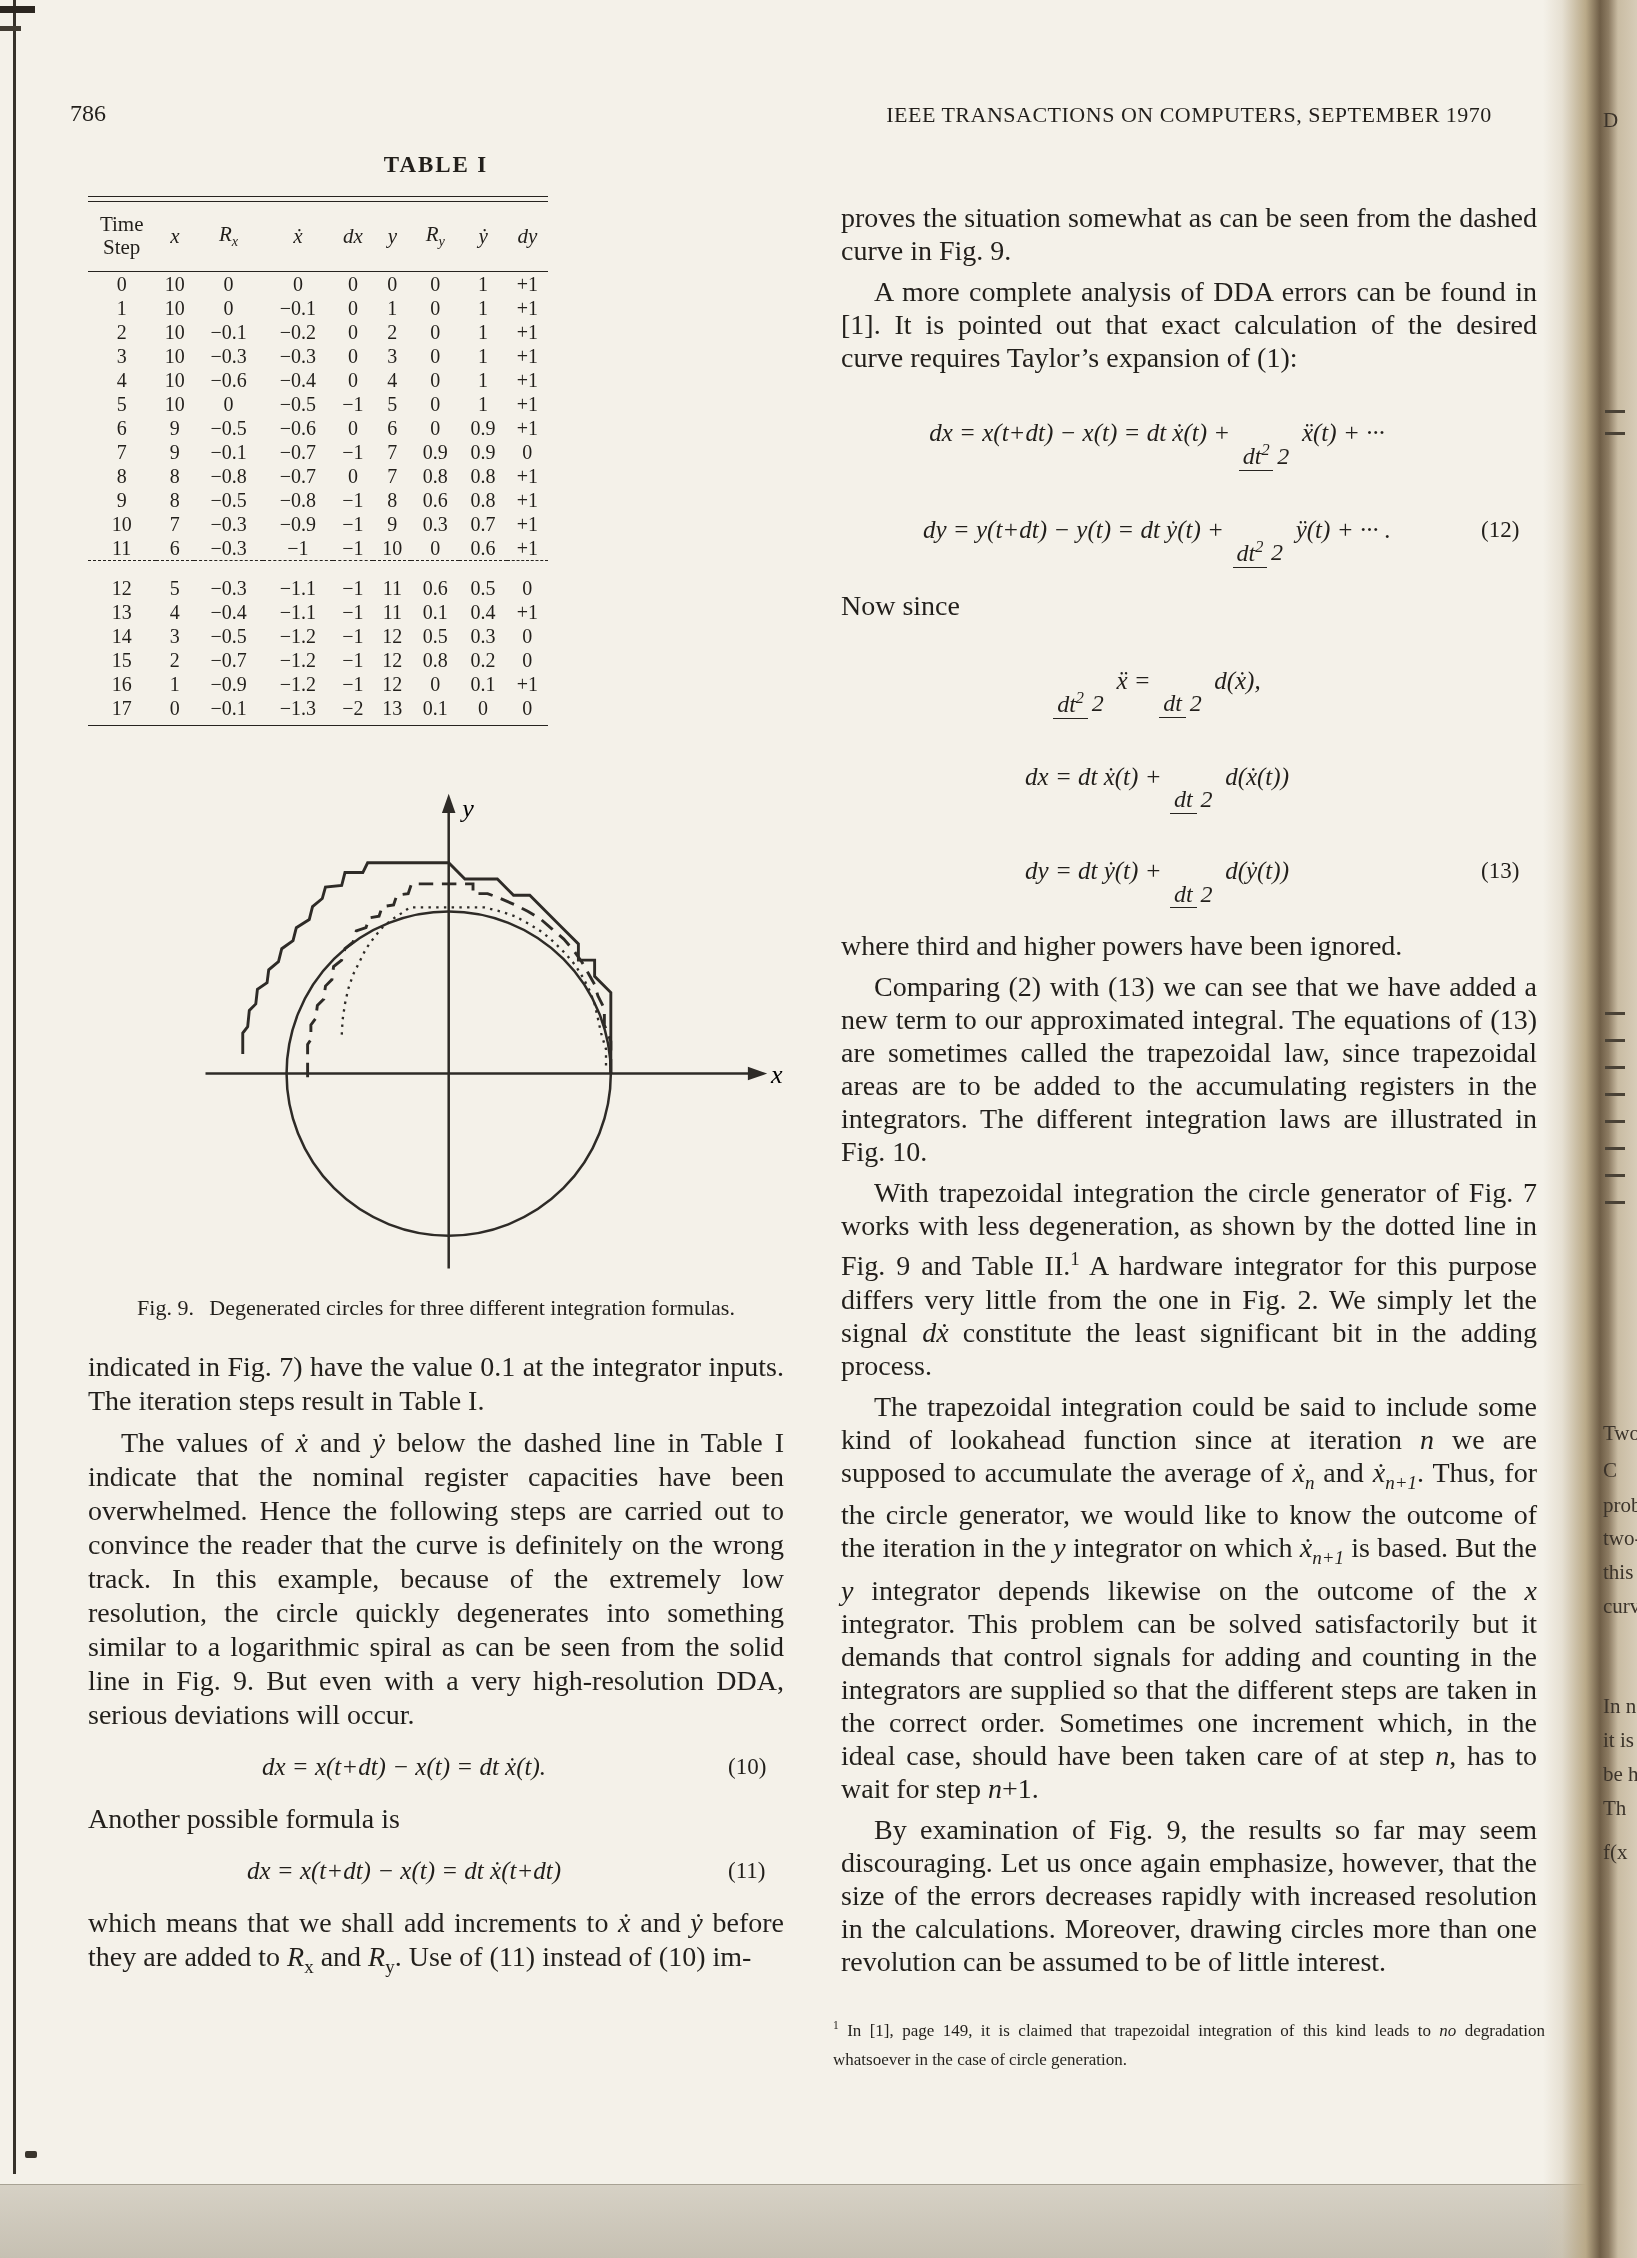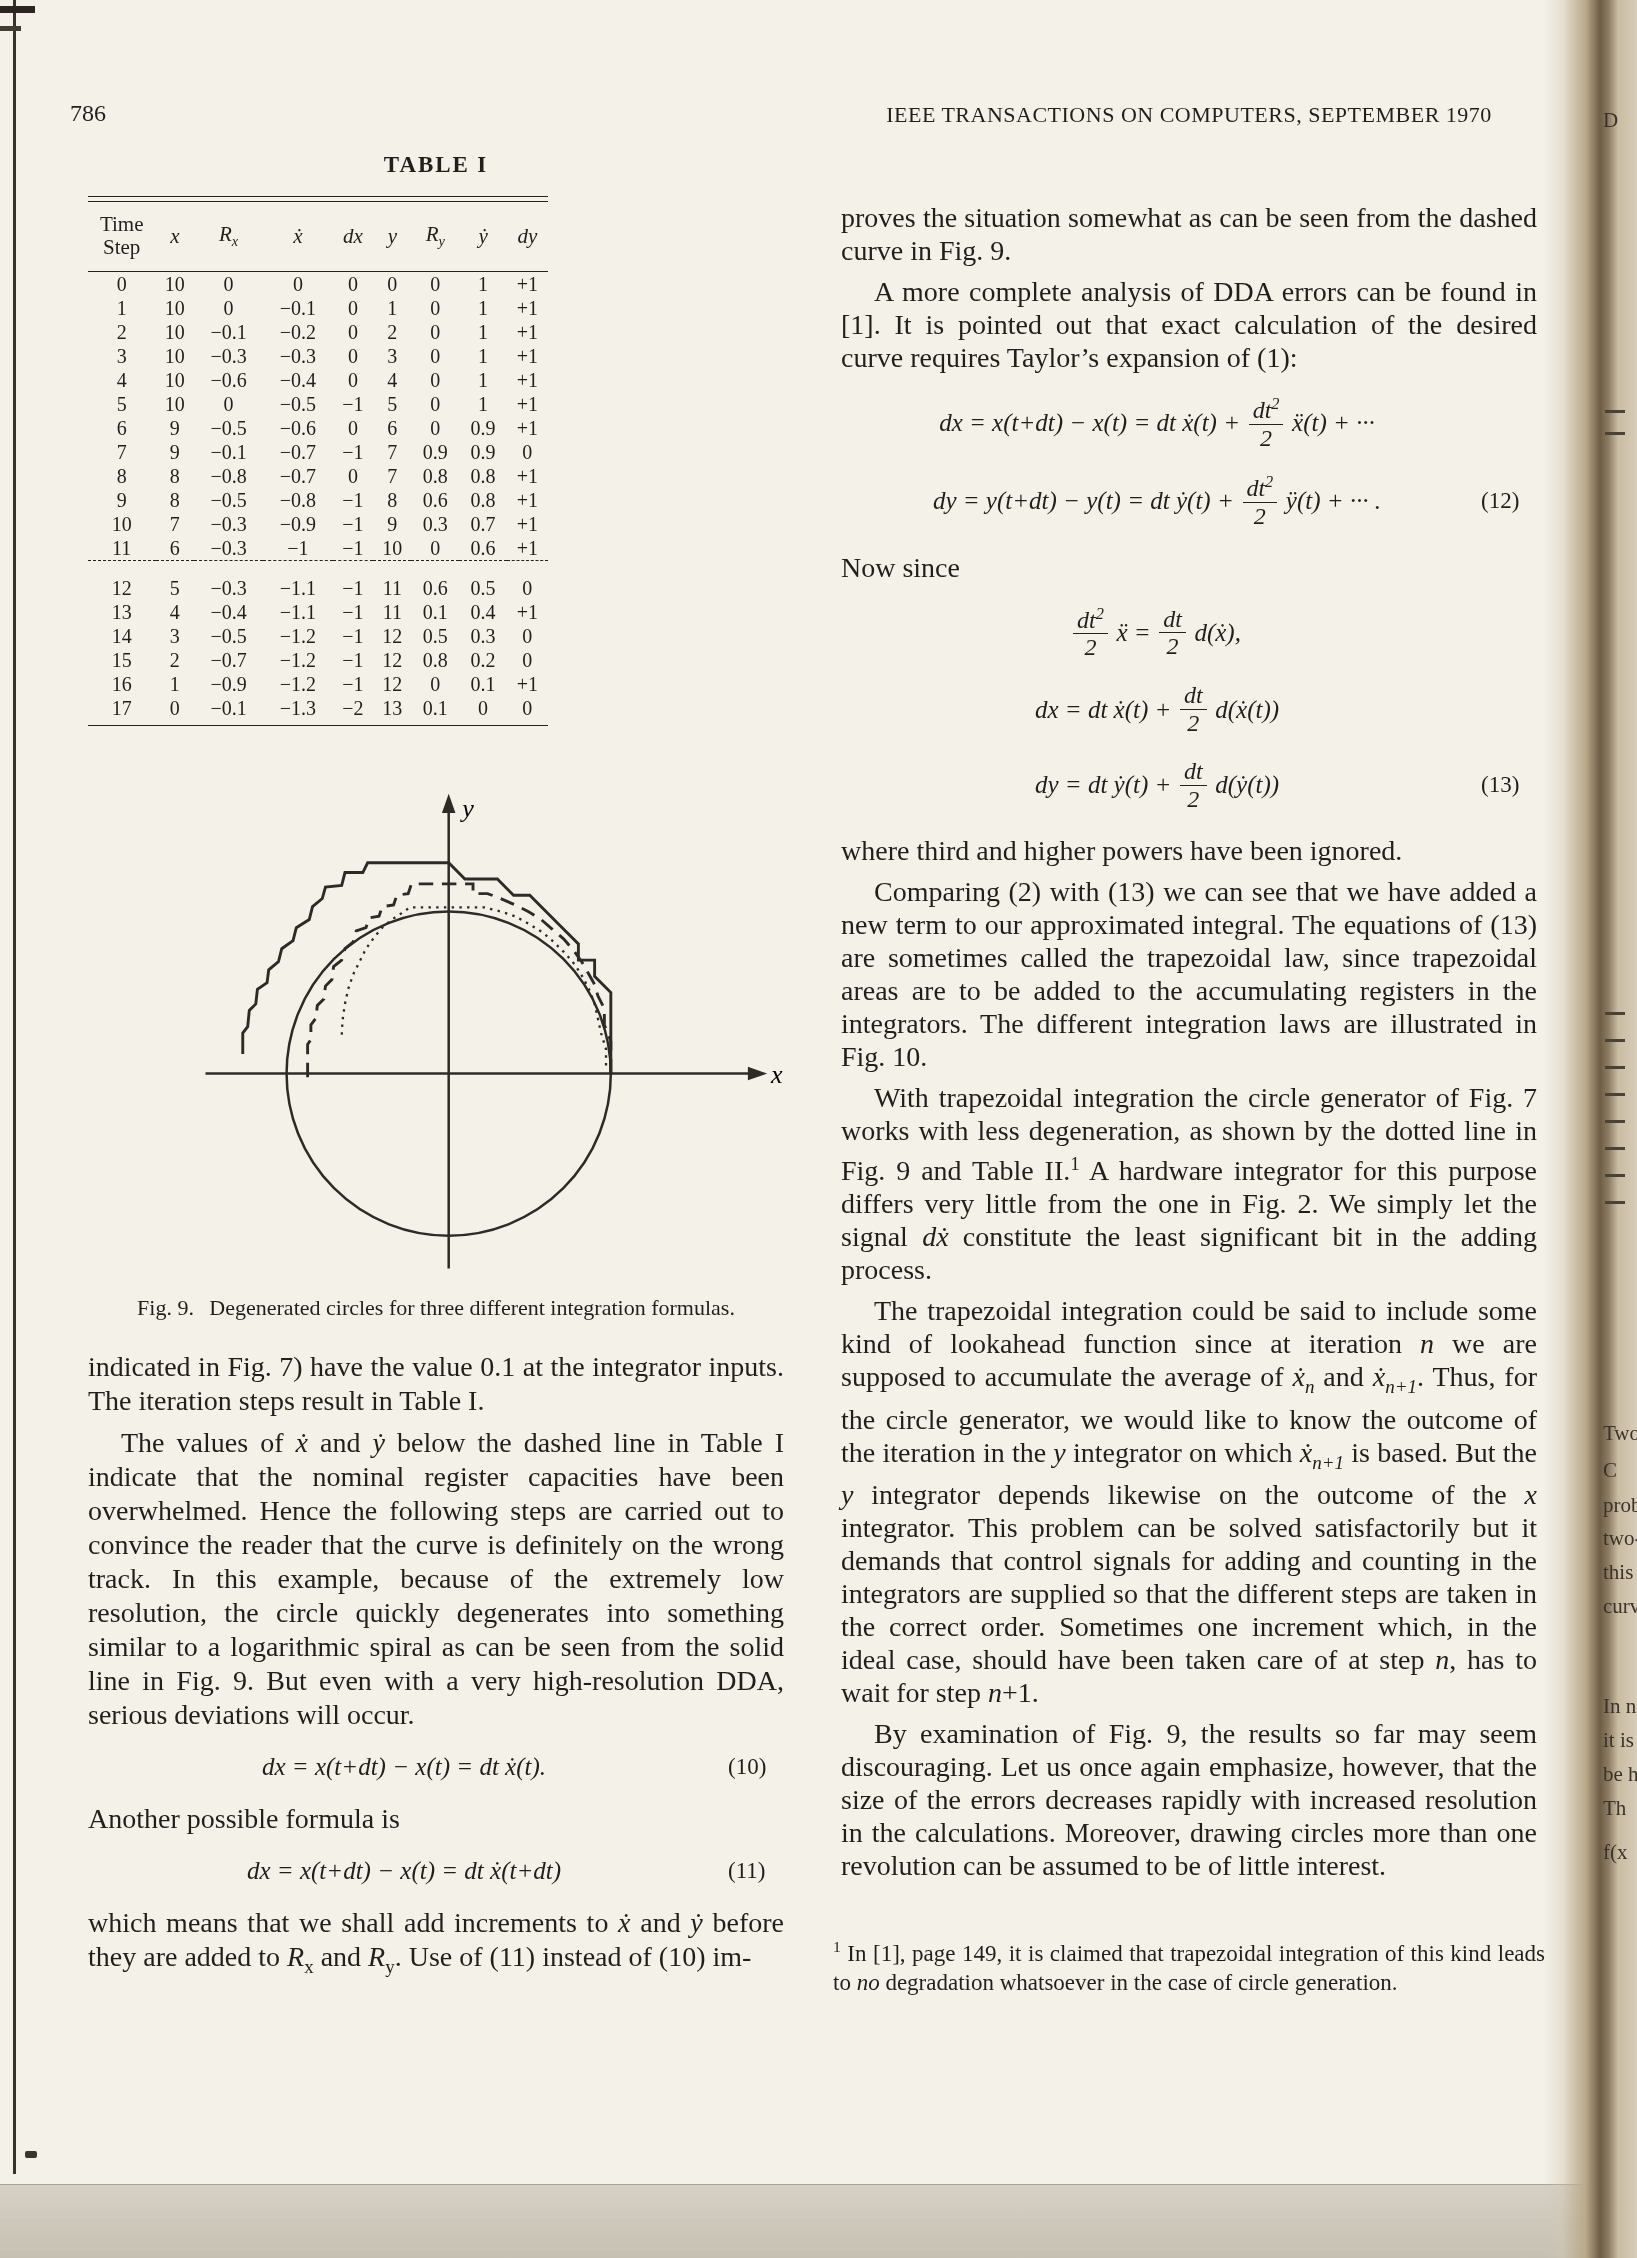--- a/index.html
+++ b/index.html
@@ -50,25 +50,25 @@
   .tbl-rule-bottom{border-top:1.9px solid #26231f;margin-top:5.8px;}
   
   .fig-wrap{margin-top:60px;margin-left:50px;width:676px;}
   .fig-caption{margin-top:7.7px;text-align:center;font-size:22px;width:712px;margin-left:0;}
   .fig-caption .cap-label{margin-right:15.4px;}
   .left-body{margin-top:29px;}
   
   .eq{display:flex;align-items:center;margin:21px 0;font-style:italic;font-size:25px;}
   .eq .ebody{flex:1;display:flex;justify-content:center;align-items:center;gap:8.7px;}
   .eq .eqnum{font-style:normal;width:64px;text-align:left;font-size:23px;}
-  .frac{display:inline-flex;flex-direction:column;align-items:center;line-height:1.12;font-size:24px;}
+  .frac{display:inline-flex;align-items:center;line-height:1.12;font-size:24px;margin-top:46px;}
   .frac .fn{border-bottom:1.9px solid #26231f;padding:0 3.9px;}
   .frac .fd{padding:0 3.9px;}
   sub,sup{font-size:68%;}
-  .footnote{margin-top:50px;font-size:23px;line-height:29px;text-align:justify;}
+  .footnote{margin-top:33px;font-size:17px;line-height:29px;text-align:justify;}
   svg text{font-family:"Liberation Serif","DejaVu Serif",serif;}
 </style>
 </head>
 <body>
 
 <div class="edge-left"></div>
 <div class="mark-tl1"></div>
 <div class="mark-tl2"></div>
 <div class="speck-bl"></div>
 <div class="speck-bc"></div>

